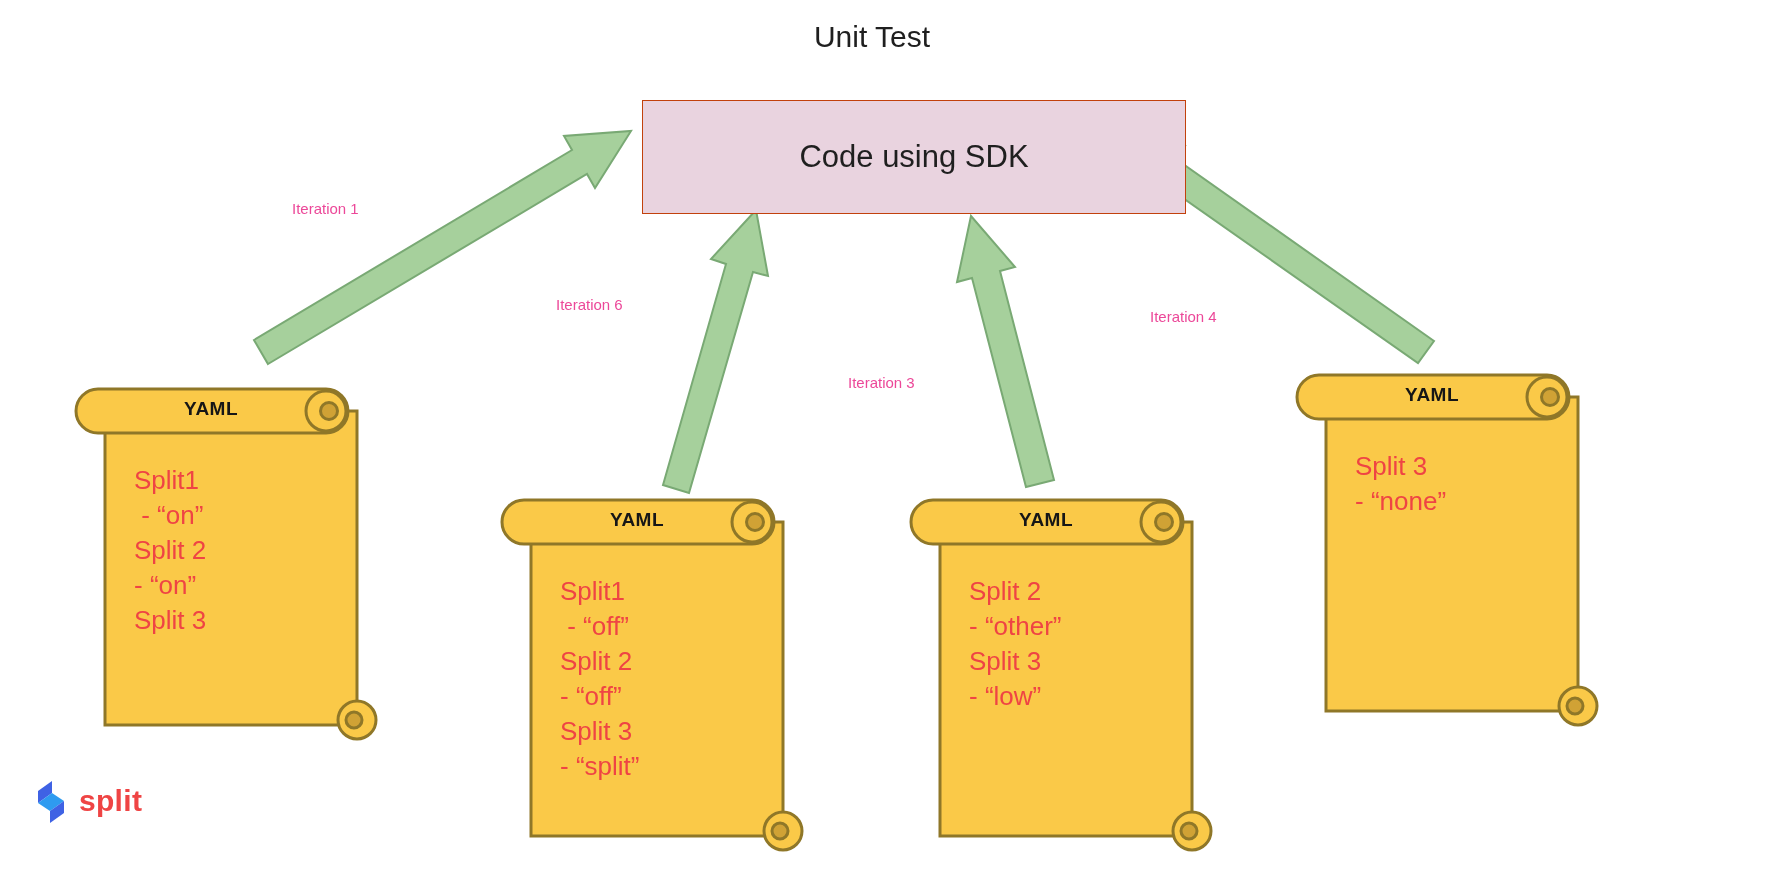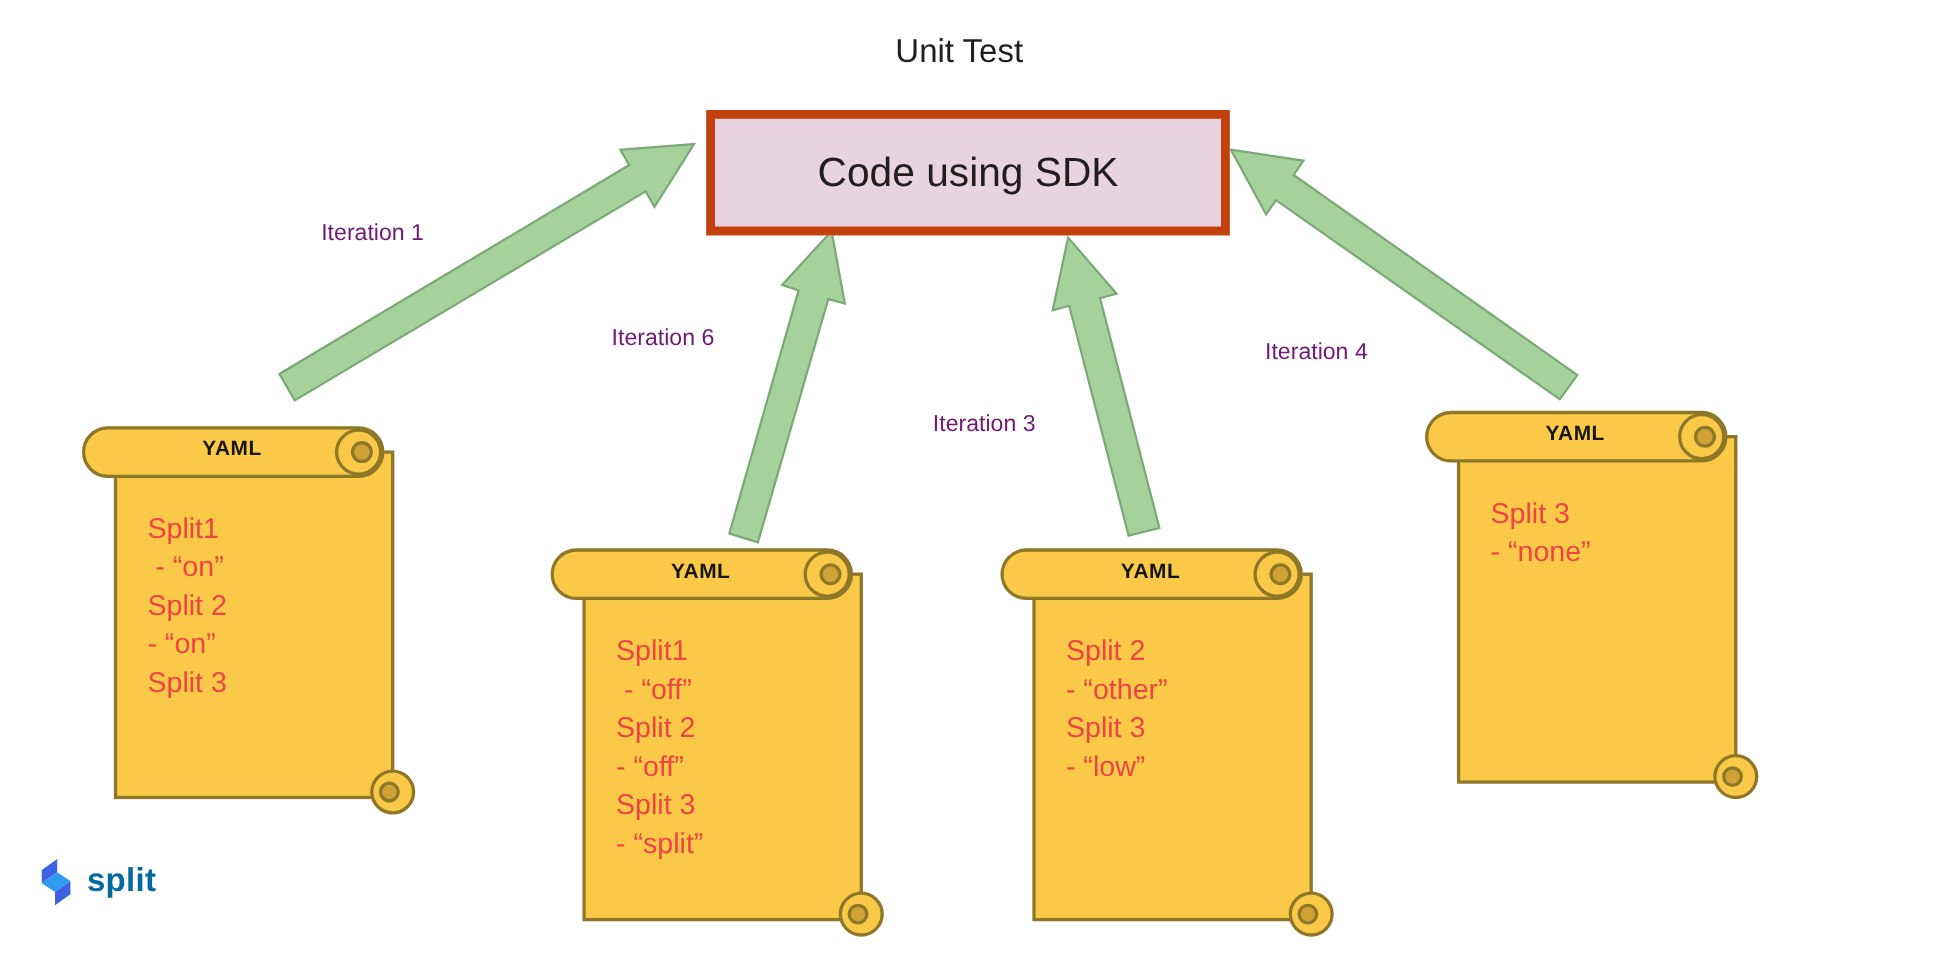--- a/index.html
+++ b/index.html
@@ -3,49 +3,49 @@
 <meta charset="utf-8">
 <style>
   * { margin:0; padding:0; box-sizing:border-box; }
   html,body { background:#ffffff; }
   body { font-family:"Liberation Sans", sans-serif; }
   .canvas { position:relative; width:1778px; height:870px; background:#ffffff; overflow:hidden; }
 
   .arrows-layer { position:absolute; left:0; top:0; }
   .arrow { fill:#a6d09c; stroke:#79a974; stroke-width:2; }
 
-  .page-title { position:absolute; left:642px; top:30px; width:460px; text-align:center;
+  .page-title { position:absolute; left:642px; top:20px; width:460px; text-align:center;
                 font-size:30px; color:#1f1f1f; }
 
-  .sdk-box { position:absolute; left:642px; top:100px; width:476px; height:114px;
-             background:#e9d3df; border:8px solid #c2410c;
+  .sdk-box { position:absolute; left:642px; top:100px; width:544px; height:114px;
+             background:#e9d3df; border:1px solid #c2410c;
              display:flex; align-items:center; justify-content:center;
-             font-size:37px; color:#1f1f1f; }
+             font-size:31px; color:#1f1f1f; }
 
-  .iter-label { position:absolute; font-size:21px; color:#701a75; white-space:nowrap; }
+  .iter-label { position:absolute; font-size:15px; color:#ec4899; white-space:nowrap; }
   #iter-0 { left:292px; top:200px; }
   #iter-1 { left:556px; top:296px; }
   #iter-2 { left:848px; top:374px; }
   #iter-3 { left:1150px; top:308px; }
 
   .scroll { position:absolute; width:315px; height:375px; }
   #scroll-0 { left:74px;   top:375px; }
   #scroll-1 { left:500px;  top:486px; }
   #scroll-2 { left:909px;  top:486px; }
   #scroll-3 { left:1295px; top:361px; }
 
   .scroll-shape { position:absolute; left:0; top:0; width:315px; height:375px; }
   .scroll-header { position:absolute; left:0; top:23px; width:274px; text-align:center;
                    font-weight:700; font-size:19px; letter-spacing:0.5px; color:#161616; }
   .scroll-content { position:absolute; left:60px; top:88px; right:20px;
                     font-size:26px; line-height:35px; color:#ef4444; }
   .scroll-line { white-space:pre-wrap; }
 
   .logo { position:absolute; left:32px; top:778px; display:flex; align-items:center; gap:9px; }
-  .logo-text { font-size:30px; font-weight:700; color:#0369a1; letter-spacing:0.3px; }
+  .logo-text { font-size:30px; font-weight:700; color:#ef4444; letter-spacing:0.3px; }
 
   .shape-defs { position:absolute; width:0; height:0; overflow:hidden; }
 </style>
 </head>
 <body>
 
 <div class="canvas">
 
   <svg class="shape-defs" aria-hidden="true">
     <defs>

